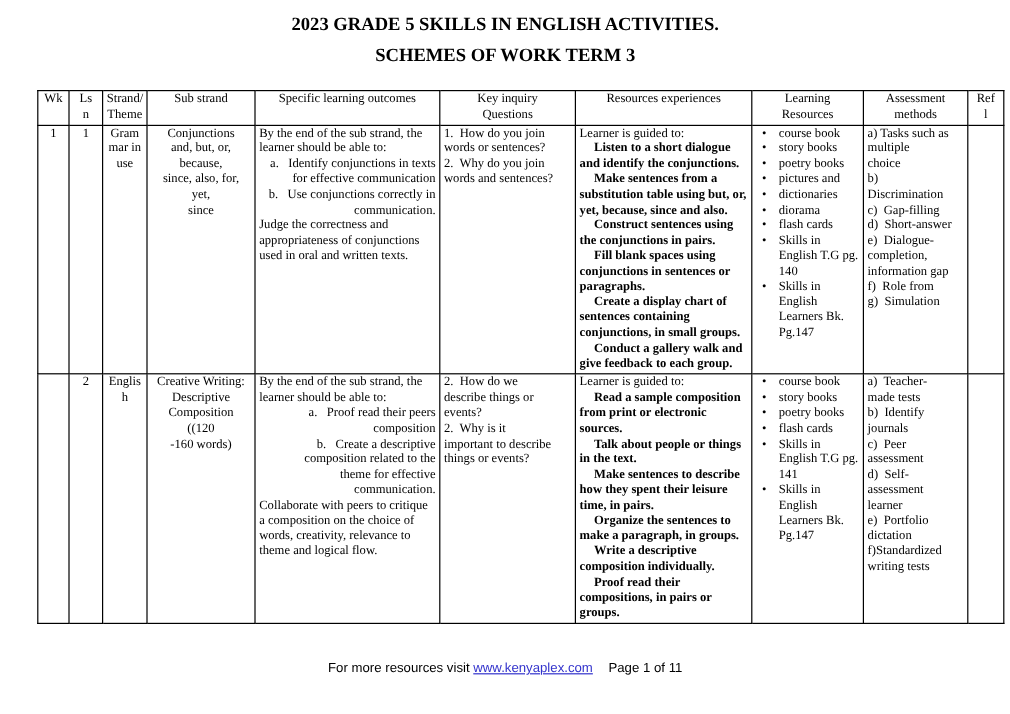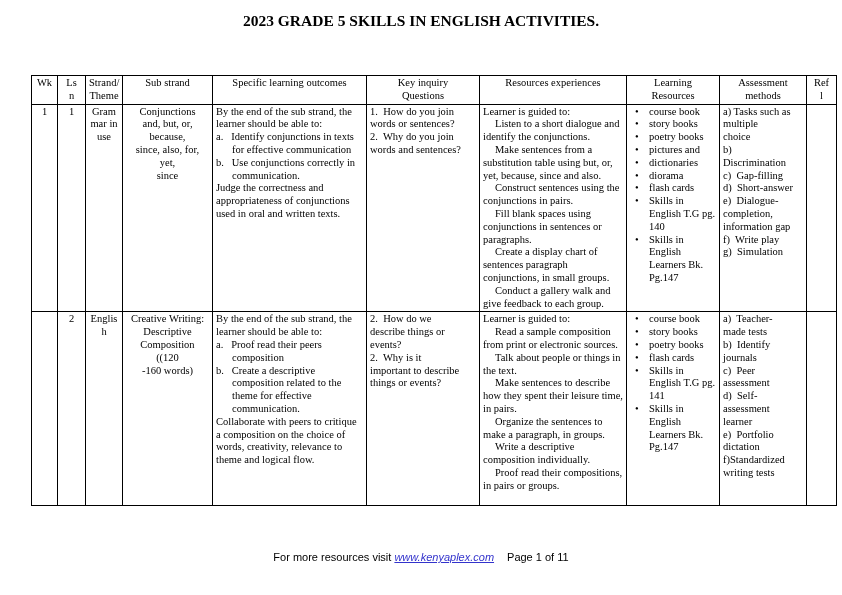--- a/index.html
+++ b/index.html
@@ -20,36 +20,37 @@
   table.schemes th, table.schemes td{
     border:1px solid #000;vertical-align:top;
     padding:1px 3px;font-size:10.5px;line-height:1.22;font-weight:normal;margin-top:20px;
   }
   table.schemes th{text-align:center;white-space:pre-wrap;height:24px;}
   tbody tr.r0{height:202px;}
   tbody tr.r1{height:194px;}
   td.c-center{text-align:center;}
   td.c-break{overflow-wrap:anywhere;}
   .para{white-space:pre-wrap;}
-  .para-letter{padding-left:16px;text-indent:-16px;}
-  .para-indent{text-indent:12px;}
+  .para-letter{padding-left:16px;text-indent:-16px;text-align:right;}
+  .para-indent{text-indent:12px;font-weight:bold;}
   .para-bullet{position:relative;padding-left:19px;}
   .para-bullet::before{content:"\2022";position:absolute;left:5px;top:0;}
   .footer{
     position:absolute;top:551px;left:0;width:100%;text-align:center;
     font-family:"Liberation Sans","DejaVu Sans",sans-serif;font-size:11px;
   }
-  .footer-link{font-style:italic;text-decoration:underline;cursor:pointer;}
+  .footer-link{text-decoration:underline;cursor:pointer;}
   .footer-page{margin-left:13px;}
 </style>
 </head>
 <body>
 
 <div class="doc-title">
   <div>2023 GRADE 5  SKILLS IN ENGLISH ACTIVITIES.</div>
+  <div>SCHEMES OF WORK TERM 3</div>
 </div>
 
 <table class="schemes">
   <colgroup>
     <col style="width:26px">
       <col style="width:28px">
       <col style="width:37px">
     <col style="width:90px">
       <col style="width:154px">
       <col style="width:113px">
@@ -108,21 +109,21 @@
 words or sentences?</div>
           <div class="para para-plain">2.  Why do you join
 words and sentences?</div>
         </td>
         <td>
           <div class="para para-plain">Learner is guided to:</div>
           <div class="para para-indent">Listen to a short dialogue and identify the conjunctions.</div>
           <div class="para para-indent">Make sentences from a substitution table using but, or, yet, because, since and also.</div>
           <div class="para para-indent">Construct sentences using the conjunctions in pairs.</div>
           <div class="para para-indent">Fill blank spaces using conjunctions in sentences or paragraphs.</div>
-          <div class="para para-indent">Create a display chart of sentences paragraph conjunctions, in small groups.</div>
+          <div class="para para-indent">Create a display chart of sentences containing conjunctions, in small groups.</div>
           <div class="para para-indent">Conduct a gallery walk and give feedback to each group.</div>
         </td>
         <td>
           <div class="para para-bullet">course book</div>
           <div class="para para-bullet">story books</div>
           <div class="para para-bullet">poetry books</div>
           <div class="para para-bullet">pictures and</div>
           <div class="para para-bullet">dictionaries</div>
           <div class="para para-bullet">diorama</div>
           <div class="para para-bullet">flash cards</div>
@@ -138,21 +139,21 @@
           <div class="para para-plain">a) Tasks such as
 multiple
 choice</div>
           <div class="para para-plain">b)
 Discrimination</div>
           <div class="para para-plain">c)  Gap-filling</div>
           <div class="para para-plain">d)  Short-answer</div>
           <div class="para para-plain">e)  Dialogue-
 completion,
 information gap</div>
-          <div class="para para-plain">f)  Write play</div>
+          <div class="para para-plain">f)  Role from</div>
           <div class="para para-plain">g)  Simulation</div>
         </td>
         <td>
           <div class="para para-plain"></div>
         </td>
       </tr>
       <tr class="r1">
         <td class="c-center">
           <div class="para para-plain"></div>
         </td>

